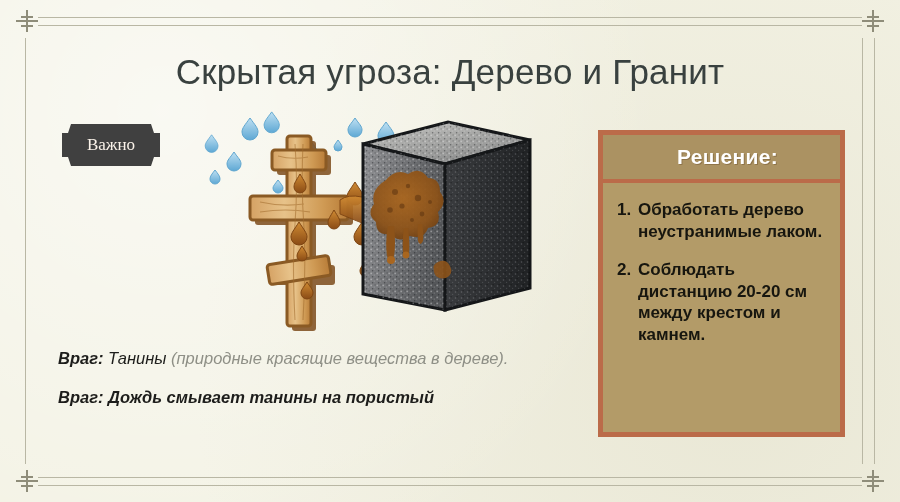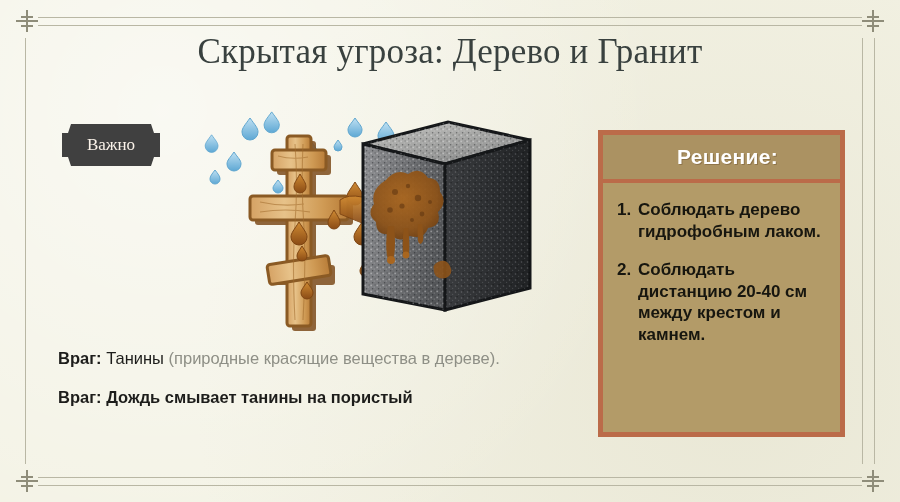--- a/index.html
+++ b/index.html
@@ -61,25 +61,25 @@
   }
   .corner-orn .bar-h3 {
     position: absolute;
     left: 7px; right: 7px; top: 17px; height: 1.5px;
     background: #8f8d7a;
   }
 
   
   #title {
     position: absolute;
-    top: 32px;
+    top: 52px;
     left: 0;
     width: 900px;
     text-align: center;
-    font-family: Liberation Serif, serif;
+    font-family: Liberation Sans, sans-serif;
     font-size: 35px;
     letter-spacing: .2px;
     color: #39413f;
     z-index: 5;
     white-space: nowrap;
   }
 
   
   #badge {
     position: absolute;
@@ -119,21 +119,21 @@
 
   
   #facts {
     position: absolute;
     left: 58px;
     top: 348px;
     width: 545px;
     z-index: 5;
     color: #1d1d1b;
   }
-  .fact-row { font-size: 16.5px; line-height: 21px; }
+  .fact-row { font-size: 16.5px; line-height: 21px; font-style: italic; }
   .fact-row.enemy { margin-bottom: 18px; }
   .fact-key  { font-weight: bold; }
   .fact-main { font-weight: normal; }
   .fact-note { color: #8e8f86; }
   .fact-risk-body { font-weight: bold; }
 
   
   #solution {
     position: absolute;
     left: 598px;
@@ -375,22 +375,22 @@
       <span class="fact-key">Враг: </span>
       <span class="fact-risk-body">Дождь смывает танины на пористый</span><br>
     </div>
   </div>
 
   <div id="solution">
     <div id="solution-head">Решение:</div>
     <div id="solution-body">
       <div class="sol-item">
         <span class="sol-num">1.</span>
-        <span class="sol-text">Соблюдать дерево гидрофобным лаком.</span>
+        <span class="sol-text">Обработать дерево неустранимые лаком.</span>
       </div>
       <div class="sol-item">
         <span class="sol-num">2.</span>
-        <span class="sol-text">Соблюдать дистанцию 20-40 см между крестом и камнем.</span>
+        <span class="sol-text">Соблюдать дистанцию 20-20 см между крестом и камнем.</span>
       </div>
     </div>
   </div>
 
 </div>
 
 </body></html>

